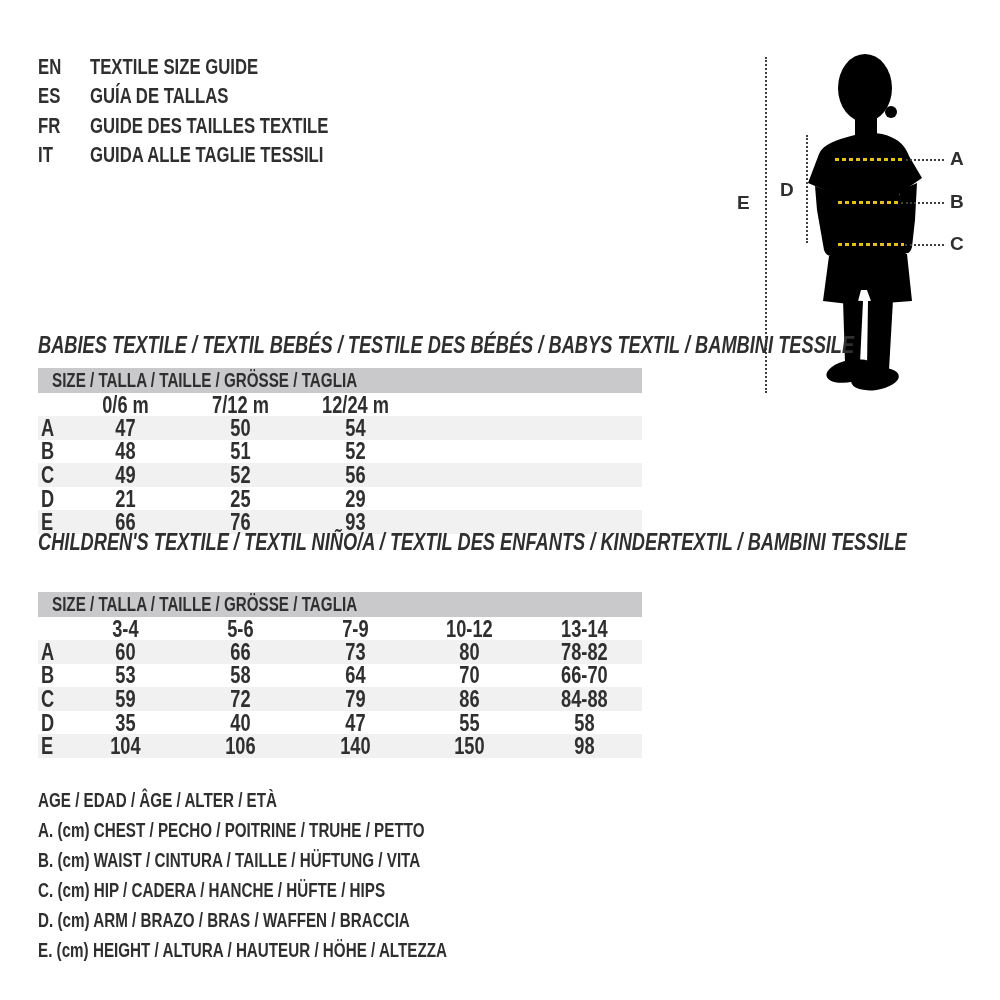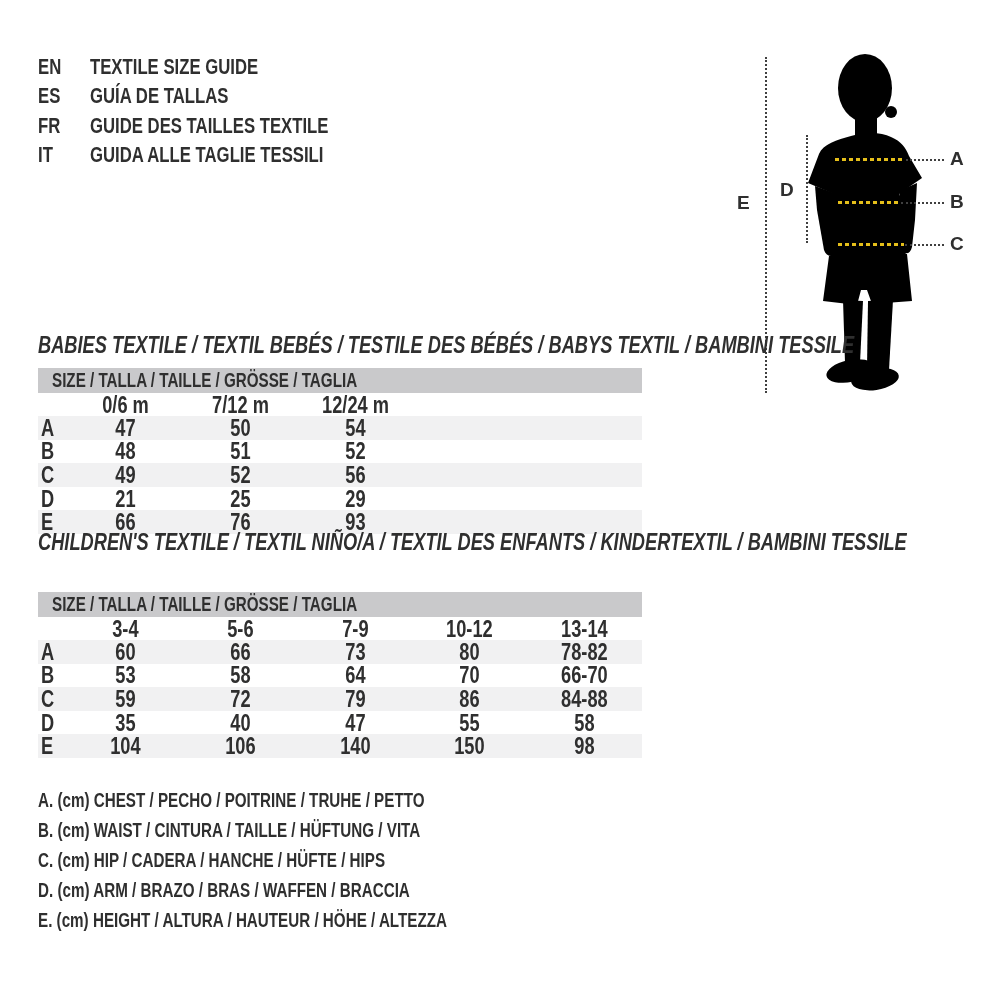--- a/index.html
+++ b/index.html
@@ -197,20 +197,23 @@
         <span class="tc">106</span>
         <span class="tc">140</span>
         <span class="tc">150</span>
         <span class="tc">98</span>
       </div>
     </div>
   </section>
 
   <section class="legend">
     <div class="legend-line">
+        <span class="cx">AGE / EDAD / ÂGE / ALTER / ETÀ</span>
+      </div>
+    <div class="legend-line">
         <span class="cx">A. (cm) CHEST / PECHO / POITRINE / TRUHE / PETTO</span>
       </div>
     <div class="legend-line">
         <span class="cx">B. (cm) WAIST / CINTURA / TAILLE / HÜFTUNG / VITA</span>
       </div>
     <div class="legend-line">
         <span class="cx">C. (cm) HIP / CADERA / HANCHE / HÜFTE / HIPS</span>
       </div>
     <div class="legend-line">
         <span class="cx">D. (cm) ARM / BRAZO / BRAS / WAFFEN / BRACCIA</span>

